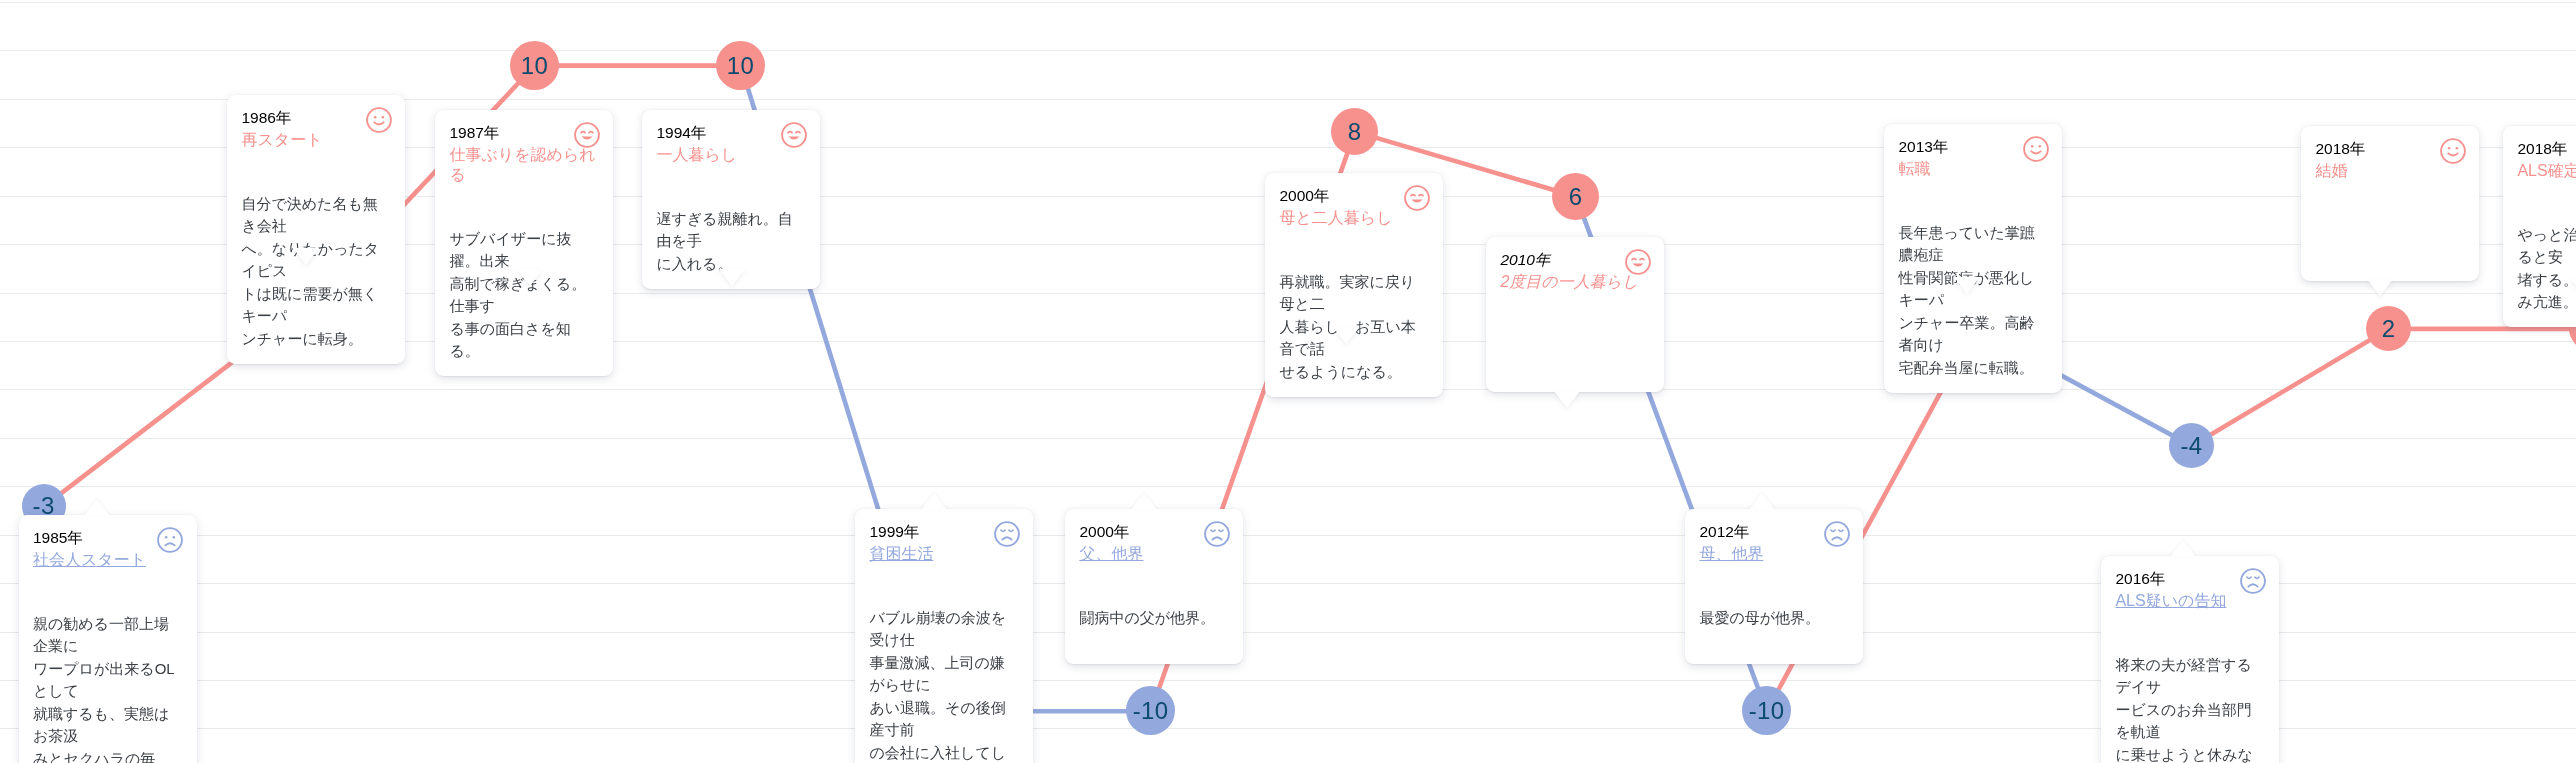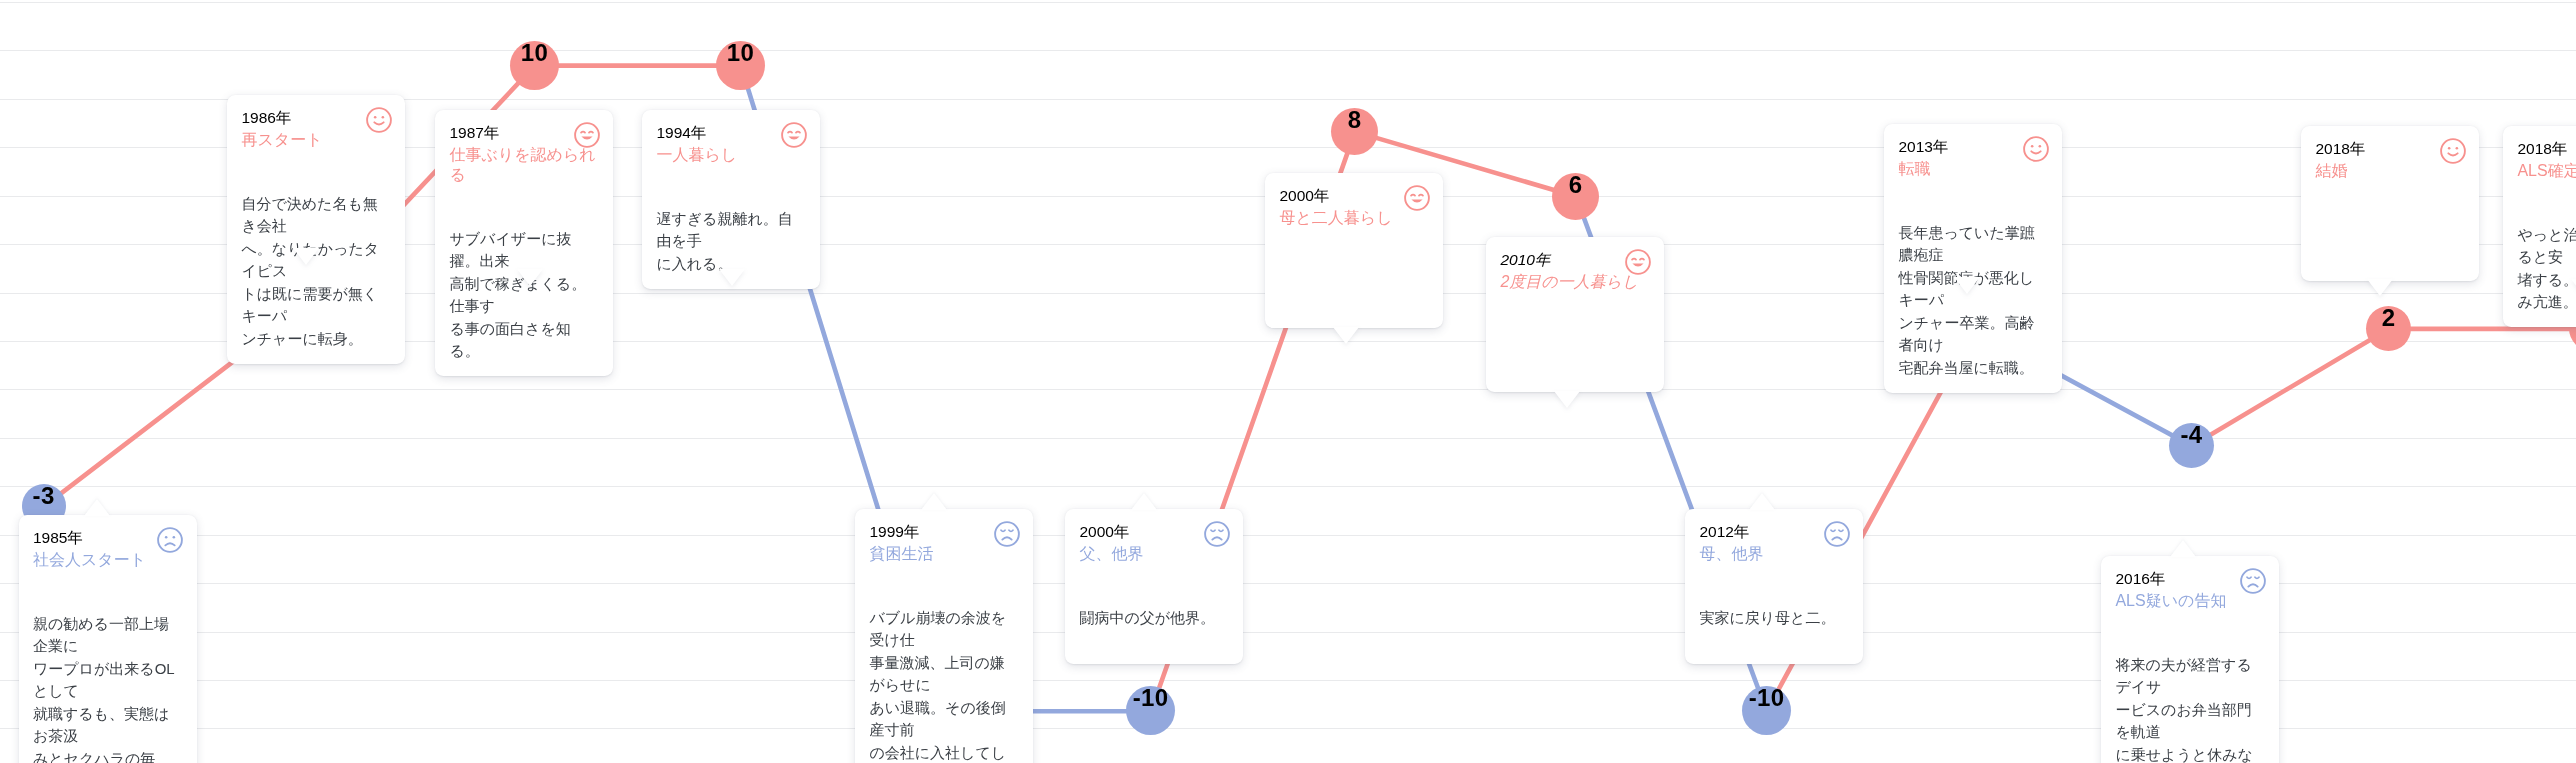--- a/index.html
+++ b/index.html
@@ -1,30 +1,30 @@
 <!DOCTYPE html>
 <html style="font-size:8.2px"><head>
 <meta charset="utf-8">
 <style>
   html,body{margin:0;padding:0;background:#fff;}
   body{font-family:"Liberation Sans","DejaVu Sans",sans-serif;}
   #stage{position:relative;width:3965px;height:764px;background:#fff;overflow:hidden;}
   #grid{position:absolute;inset:0;}
   .gline{position:absolute;left:0;width:3965px;height:0.5px;background:#e9eaec;}
   svg#links{position:absolute;left:0;top:0;width:3965px;height:764px;}
-  .node{position:absolute;border-radius:50%;display:flex;justify-content:center;
-        color:#000000;font-size:24px;font-weight:700;line-height:1;letter-spacing:0.3px;}
+  .node{position:absolute;border-radius:50%;display:flex;align-items:center;justify-content:center;
+        color:#0c4a6e;font-size:24px;font-weight:400;line-height:1;letter-spacing:0.3px;}
   .node.pos{background:#f7918e;}
   .node.neg{background:#93a8dd;}
   .card{position:absolute;background:#fff;border-radius:8.2px;box-shadow:0 2.1px 8.2px rgba(80,90,110,.16),0 0.5px 1.5px rgba(80,90,110,.10);
         padding:13.4px 14.4px 13.4px 14.4px;box-sizing:border-box;}
   .card .yr{font-size:15.5px;color:#000000;line-height:1.25;margin:0 0 2.1px 0;font-weight:400;}
   .card .ttl{font-size:16px;line-height:1.25;margin:0 0 4.1px 0;font-weight:400;}
   .card.pos .ttl{color:#f7918e;}
-  .card.neg .ttl{color:#93a8dd;}
+  .card.neg .ttl{color:#93a8dd;text-decoration:underline;}
   .card .body{font-size:15px;line-height:1.5;color:#3a3f45;white-space:pre-line;margin-top:43px;}
   .face{position:absolute;top:11.3px;right:12.4px;width:28px;height:28px;}
   .tail{position:absolute;width:0;height:0;}
   .tail.down{border-left:13.4px solid transparent;border-right:13.4px solid transparent;border-top:17.5px solid #fff;
              filter:drop-shadow(0 2.1px 2.1px rgba(80,90,110,.10));}
   .tail.up{border-left:13.4px solid transparent;border-right:13.4px solid transparent;border-bottom:17.5px solid #fff;
            filter:drop-shadow(0 -1px 1.5px rgba(80,90,110,.08));}
 </style>
 </head>
 <body>
@@ -189,20 +189,23 @@
             <circle cx="12" cy="12" r="10.2" fill="none" stroke="#93a8dd" stroke-width="1.6"></circle>
             <path d="M6.8999999999999995 8.799999999999999 Q8.6 10.799999999999999 10.299999999999999 8.799999999999999" fill="none" stroke="#93a8dd" stroke-width="1.5" stroke-linecap="round"></path>
             <path d="M13.700000000000001 8.799999999999999 Q15.4 10.799999999999999 17.1 8.799999999999999" fill="none" stroke="#93a8dd" stroke-width="1.5" stroke-linecap="round"></path>
             <path d="M8 16.8 Q12 12.7 16 16.8" fill="none" stroke="#93a8dd" stroke-width="1.6" stroke-linecap="round"></path>
           </svg></span>
       </div>
       <div class="tail up" style="left: 1131px; top: 493px;"></div>
       <div class="card pos" style="left: 1265px; top: 173px; width: 178px; min-height: 155px;">
         <div class="yr">2000年</div>
         <div class="ttl">母と二人暮らし</div>
+        <div class="body">再就職。実家に戻り母と二
+人暮らし。お互い本音で話
+せるようになる。</div>
         <span class="face"><svg viewBox="0 0 24 24" width="28" height="28">
             <circle cx="12" cy="12" r="10.2" fill="none" stroke="#f7918e" stroke-width="1.6"></circle>
             <path d="M6.8999999999999995 10 Q8.6 7.999999999999999 10.299999999999999 10" fill="none" stroke="#f7918e" stroke-width="1.5" stroke-linecap="round"></path>
             <path d="M13.700000000000001 10 Q15.4 7.999999999999999 17.1 10" fill="none" stroke="#f7918e" stroke-width="1.5" stroke-linecap="round"></path>
             <path d="M7.2 13.2 Q12 18.6 16.8 13.2 Z" fill="#f7918e" stroke="none"></path>
           </svg></span>
       </div>
       <div class="tail down" style="left: 1333px; top: 327px;"></div>
       <div class="card pos" style="left: 1486px; top: 237px; width: 178px; min-height: 155px; font-style: italic;">
         <div class="yr">2010年</div>
@@ -211,21 +214,21 @@
             <circle cx="12" cy="12" r="10.2" fill="none" stroke="#f7918e" stroke-width="1.6"></circle>
             <path d="M6.8999999999999995 10 Q8.6 7.999999999999999 10.299999999999999 10" fill="none" stroke="#f7918e" stroke-width="1.5" stroke-linecap="round"></path>
             <path d="M13.700000000000001 10 Q15.4 7.999999999999999 17.1 10" fill="none" stroke="#f7918e" stroke-width="1.5" stroke-linecap="round"></path>
             <path d="M7.2 13.2 Q12 18.6 16.8 13.2 Z" fill="#f7918e" stroke="none"></path>
           </svg></span>
       </div>
       <div class="tail down" style="left: 1554px; top: 391px;"></div>
       <div class="card neg" style="left: 1685px; top: 509px; width: 178px; min-height: 155px;">
         <div class="yr">2012年</div>
         <div class="ttl">母、他界</div>
-        <div class="body">実家に戻り母と二。</div>
+        <div class="body">最愛の母が他界。</div>
         <span class="face"><svg viewBox="0 0 24 24" width="28" height="28">
             <circle cx="12" cy="12" r="10.2" fill="none" stroke="#93a8dd" stroke-width="1.6"></circle>
             <path d="M6.8999999999999995 8.799999999999999 Q8.6 10.799999999999999 10.299999999999999 8.799999999999999" fill="none" stroke="#93a8dd" stroke-width="1.5" stroke-linecap="round"></path>
             <path d="M13.700000000000001 8.799999999999999 Q15.4 10.799999999999999 17.1 8.799999999999999" fill="none" stroke="#93a8dd" stroke-width="1.5" stroke-linecap="round"></path>
             <path d="M8 16.8 Q12 12.7 16 16.8" fill="none" stroke="#93a8dd" stroke-width="1.6" stroke-linecap="round"></path>
           </svg></span>
       </div>
       <div class="tail up" style="left: 1749px; top: 493px;"></div>
       <div class="card pos" style="left: 1884px; top: 124px; width: 178px; min-height: 155px;">
         <div class="yr">2013年</div>

